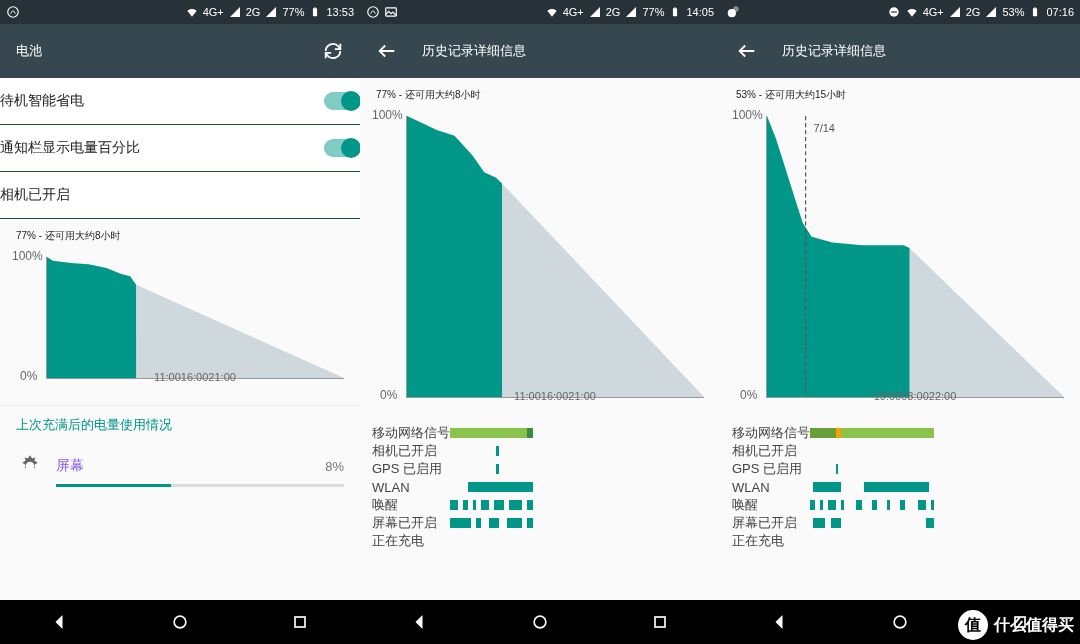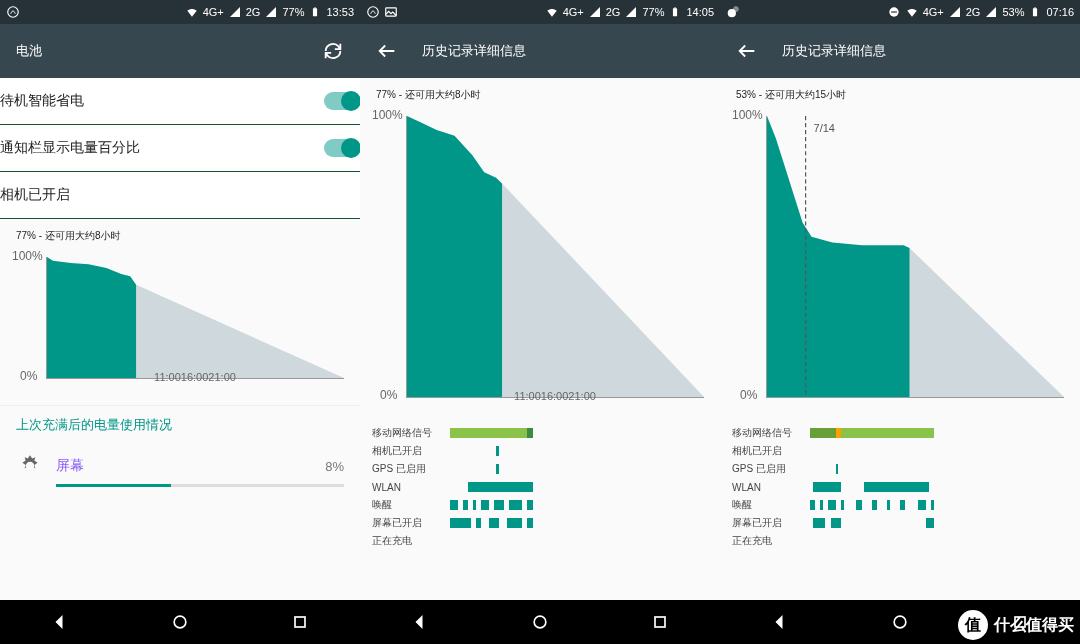--- a/index.html
+++ b/index.html
@@ -88,21 +88,21 @@
     .xlabels { position: absolute; left: 34px; right: 4px; bottom: 12px; height: 16px; display: flex; justify-content: center; font-size: 11px; color: #666; }
     .link-row { padding: 10px 16px; font-size: 13px; color: #009688; border-top: 1px solid #eee; }
     .usage-row { display: flex; align-items: center; gap: 12px; padding: 8px 16px 4px; }
     .usage-ico { width: 28px; height: 28px; display: inline-flex; align-items: center; justify-content: center; }
     .usage-label { font-size: 14px; color: #8b5cf6; flex: 1; }
     .usage-pct { font-size: 13px; color: #777; }
     .usage-bar { margin: 0 16px 10px 56px; height: 3px; background: #ddd; position: relative; }
     .usage-bar .fill { height: 100%; background: #009688; }
     
     .strips { padding: 0 12px 4px; }
-    .strip { display: flex; align-items: center; height: 18px; font-size: 10px; color: #444; }
+    .strip { display: flex; align-items: center; height: 18px; font-size: 13px; color: #444; }
     .strip-lbl { width: 78px; white-space: nowrap; }
     .strip-track { flex: 1; height: 10px; position: relative; }
     
     .navbar {
       margin-top: auto;
       height: 44px;
       background: #000;
       display: flex;
       align-items: center;
       justify-content: space-around;
@@ -448,20 +448,25 @@
       <span class="ylabel top">100%</span>
       <span class="ylabel bot">0%</span>
       <div class="plotarea" style="position:absolute">
         <svg viewBox="0 0 1 1" preserveAspectRatio="none" width="100%" height="100%">
           <polygon fill="#cfd8dc" points="0.48,0.47 1,1 0.48,1"></polygon>
           <polygon fill="#009688" points="0,0 0.03,0.08 0.06,0.18 0.09,0.28 0.12,0.38 0.15,0.43 0.22,0.45 0.32,0.46 0.40,0.46 0.46,0.46 0.48,0.47 0.48,1 0,1"></polygon>
           <line x1="0.13" y1="0" x2="0.13" y2="1" stroke="#555" stroke-width="0.004" stroke-dasharray="0.015 0.01"></line>
         </svg>
         <span class="date-marker" style="left:15%">7/14</span>
       </div>
+      <div class="xlabels">
+        <span>19:00</span>
+        <span>08:00</span>
+        <span>22:00</span>
+      </div>
     </div>
   </div>
   <div class="strips" id="strips-2">
       <div class="strip">
         <span class="strip-lbl">移动网络信号</span>
         <span class="strip-track">
           <span style="position: absolute; left: 0%; width: 10%; top: 0px; bottom: 0px; background: rgb(104, 159, 56);"></span>
           <span style="position: absolute; left: 10%; width: 2%; top: 0px; bottom: 0px; background: rgb(255, 160, 0);"></span>
           <span style="position: absolute; left: 12%; width: 36%; top: 0px; bottom: 0px; background: rgb(139, 195, 74);"></span>
         </span>

